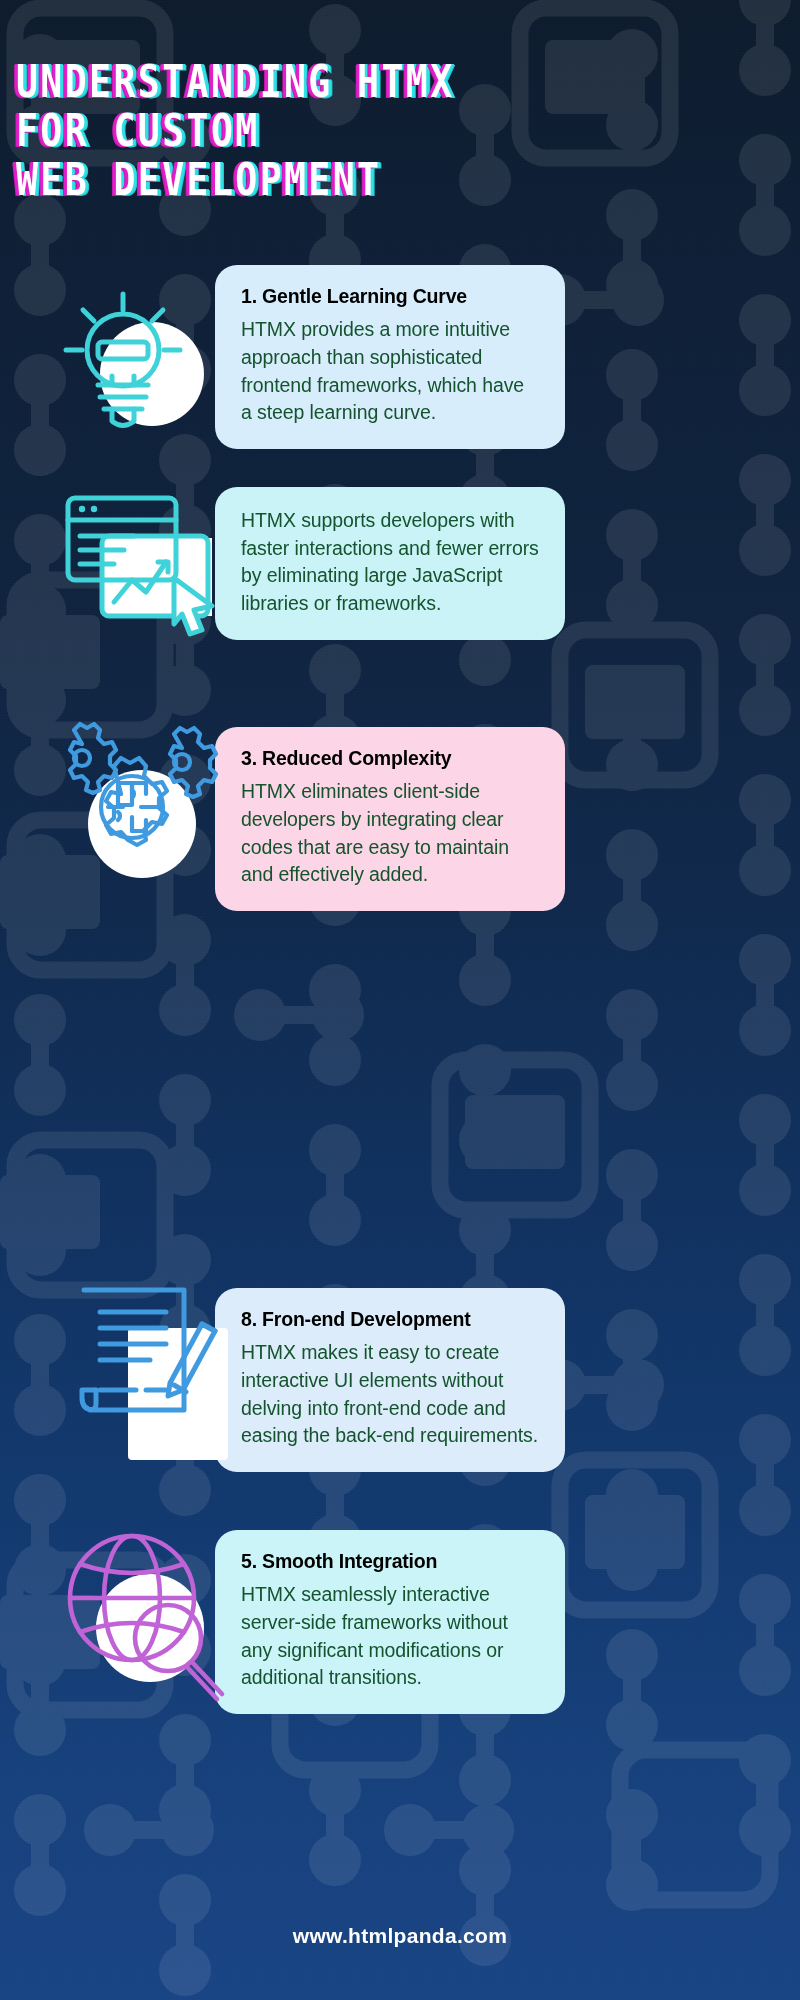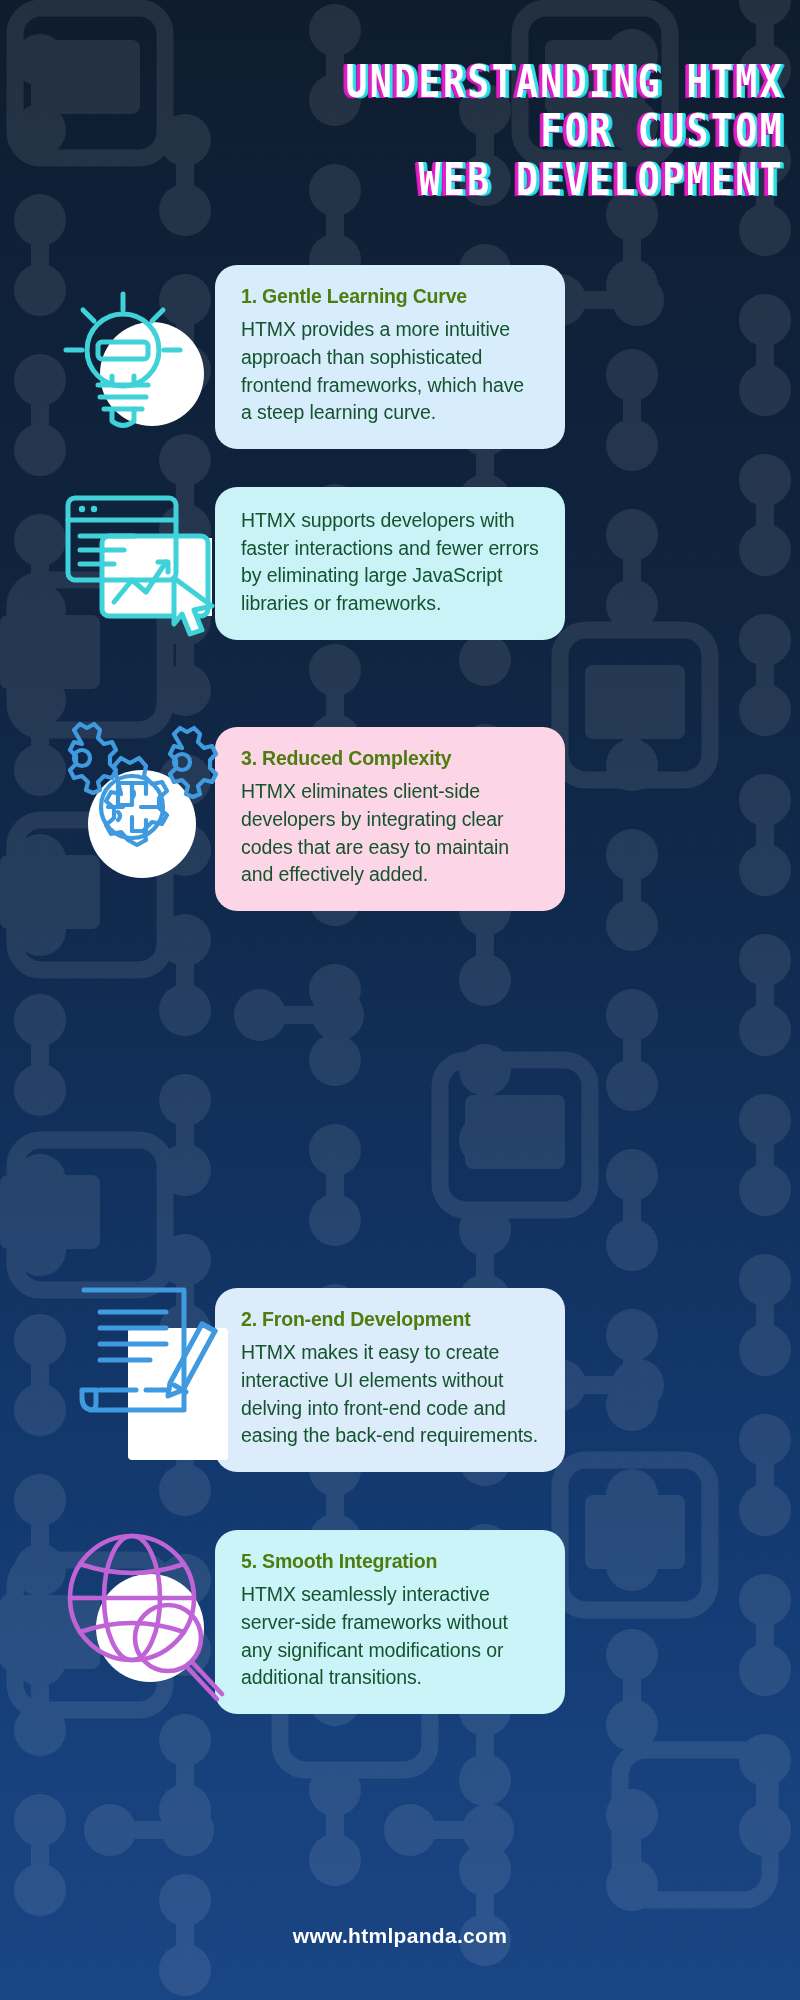--- a/index.html
+++ b/index.html
@@ -40,21 +40,21 @@
       repeating-linear-gradient(0deg, rgba(255,255,255,0.035) 0px, rgba(255,255,255,0.035) 1px, transparent 1px, transparent 3px),
       repeating-linear-gradient(90deg, rgba(0,0,0,0.05) 0px, rgba(0,0,0,0.05) 1px, transparent 1px, transparent 3px);
   }
 
   
   .title-block {
     position: absolute;
     top: 58px;
     left: 0;
     width: 800px;
-    text-align: right;
+    text-align: left;
     z-index: 6;
   }
   .title-line {
     font-family: "DejaVu Sans Mono", "Liberation Mono", monospace;
     font-weight: bold;
     font-size: 38px;
     letter-spacing: 2.5px;
     line-height: 1.08;
     color: #ffffff;
     text-transform: uppercase;
@@ -79,21 +79,21 @@
     position: absolute;
     border-radius: 22px;
     padding: 20px 26px 22px 26px;
     box-sizing: border-box;
     z-index: 5;
   }
   .card-title {
     font-family: "Liberation Sans", sans-serif;
     font-weight: bold;
     font-size: 19.5px;
-    color: #4d7c0f;
+    color: #000000;
     letter-spacing: -0.2px;
     margin: 0 0 8px 0;
     line-height: 1.2;
   }
   .card-body {
     font-family: "Liberation Sans", sans-serif;
     font-size: 19.5px;
     color: #14532d;
     line-height: 1.42;
     margin: 0;
@@ -368,21 +368,21 @@
           <line x1="38" y1="112" x2="74" y2="112"></line>
           <line x1="84" y1="112" x2="104" y2="112"></line>
 
           <path d="M108 105 L140 46 L153 53 L121 112 L106 118 Z"></path>
           <line x1="140" y1="46" x2="153" y2="53"></line>
           <line x1="112" y1="107" x2="124" y2="114"></line>
         </g>
       </svg>
     </div>
     <div class="card" style="left: 215px; top: 1288px; width: 350px; background: rgb(220, 236, 250);" id="card-4">
-      <p class="card-title">2. Fron-end Development</p>
+      <p class="card-title">8. Fron-end Development</p>
       <p class="card-body">HTMX makes it easy to create interactive UI elements without delving into front-end code and easing the back-end requirements.</p>
     </div>
   </div>
 
   <div class="row" style="top:0;">
     <div class="icon-wrap" style="left:56px; top:1520px;">
       <svg width="175" height="180" viewBox="0 0 175 180">
         <circle cx="94" cy="108" r="54" fill="#ffffff"></circle>
         <g fill="none" stroke="#c063d6" stroke-width="4.6" stroke-linejoin="round" stroke-linecap="round">
           <circle cx="76" cy="78" r="62"></circle>

